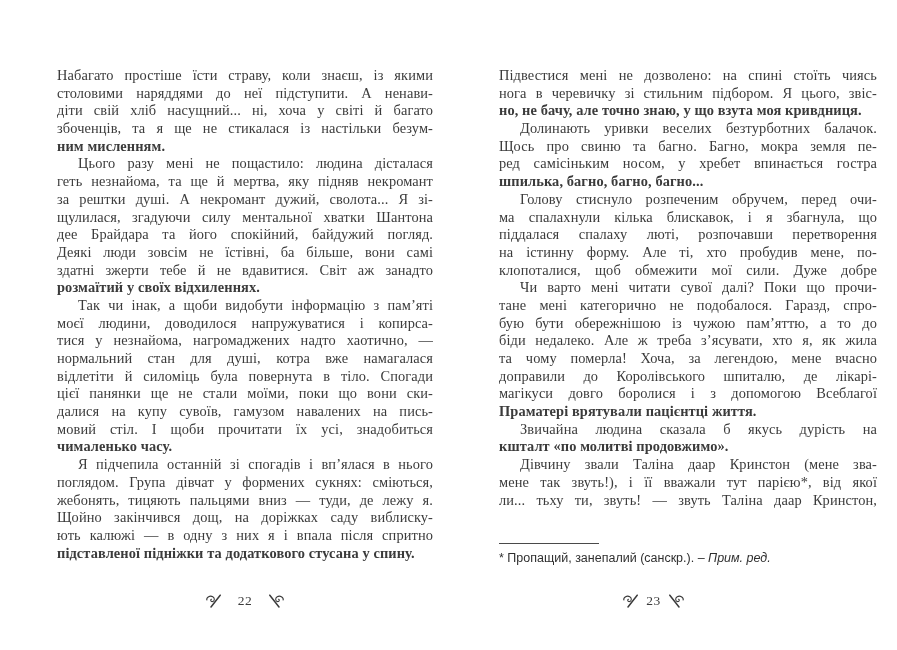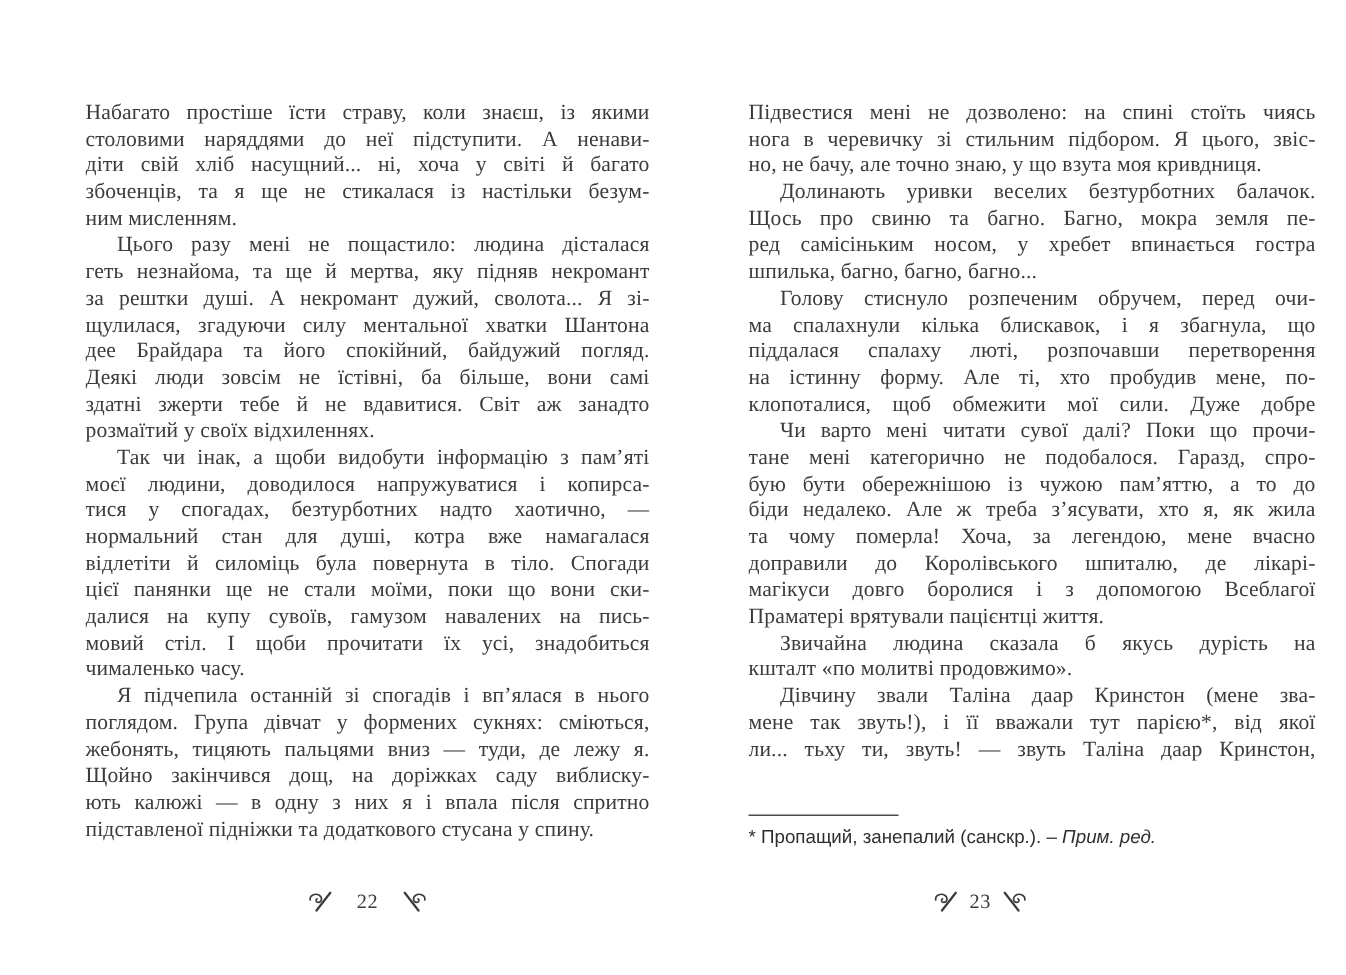--- a/index.html
+++ b/index.html
@@ -29,21 +29,21 @@
     font-size: 14.4px;
     line-height: 17.7px;
     height: 17.7px;
     color: #3b3b3b;
     text-align: justify;
     text-align-last: justify;
     letter-spacing: 0.1px;
     overflow: hidden;
     white-space: nowrap;
   }
-  .line.end { text-align-last: left; }
+  .line.end { text-align-last: left; font-weight: bold; }
   .line.indent { text-indent: 21px; }
 
   .footnote {
     position: absolute;
     top: 543px;
     font-family: "Liberation Sans", sans-serif;
     color: #2f2f2f;
   }
   .page.right .footnote { left: 39px; width: 378px; }
   .footnote-rule {
@@ -90,21 +90,21 @@
         <div class="line indent">Цього разу мені не пощастило: людина дісталася</div>
         <div class="line">геть незнайома, та ще й мертва, яку підняв некромант</div>
         <div class="line">за рештки душі. А некромант дужий, сволота... Я зі-</div>
         <div class="line">щулилася, згадуючи силу ментальної хватки Шантона</div>
         <div class="line">дее Брайдара та його спокійний, байдужий погляд.</div>
         <div class="line">Деякі люди зовсім не їстівні, ба більше, вони самі</div>
         <div class="line">здатні зжерти тебе й не вдавитися. Світ аж занадто</div>
         <div class="line end">розмаїтий у своїх відхиленнях.</div>
         <div class="line indent">Так чи інак, а щоби видобути інформацію з пам’яті</div>
         <div class="line">моєї людини, доводилося напружуватися і копирса-</div>
-        <div class="line">тися у спогадах, безтурботних надто хаотично, —</div>
+        <div class="line">тися у незнайома, нагромаджених надто хаотично, —</div>
         <div class="line">нормальний стан для душі, котра вже намагалася</div>
         <div class="line">відлетіти й силоміць була повернута в тіло. Спогади</div>
         <div class="line">цієї панянки ще не стали моїми, поки що вони ски-</div>
         <div class="line">далися на купу сувоїв, гамузом навалених на пись-</div>
         <div class="line">мовий стіл. І щоби прочитати їх усі, знадобиться</div>
         <div class="line end">чималенько часу.</div>
         <div class="line indent">Я підчепила останній зі спогадів і вп’ялася в нього</div>
         <div class="line">поглядом. Група дівчат у формених сукнях: сміються,</div>
         <div class="line">жебонять, тицяють пальцями вниз — туди, де лежу я.</div>
         <div class="line">Щойно закінчився дощ, на доріжках саду виблиску-</div>

